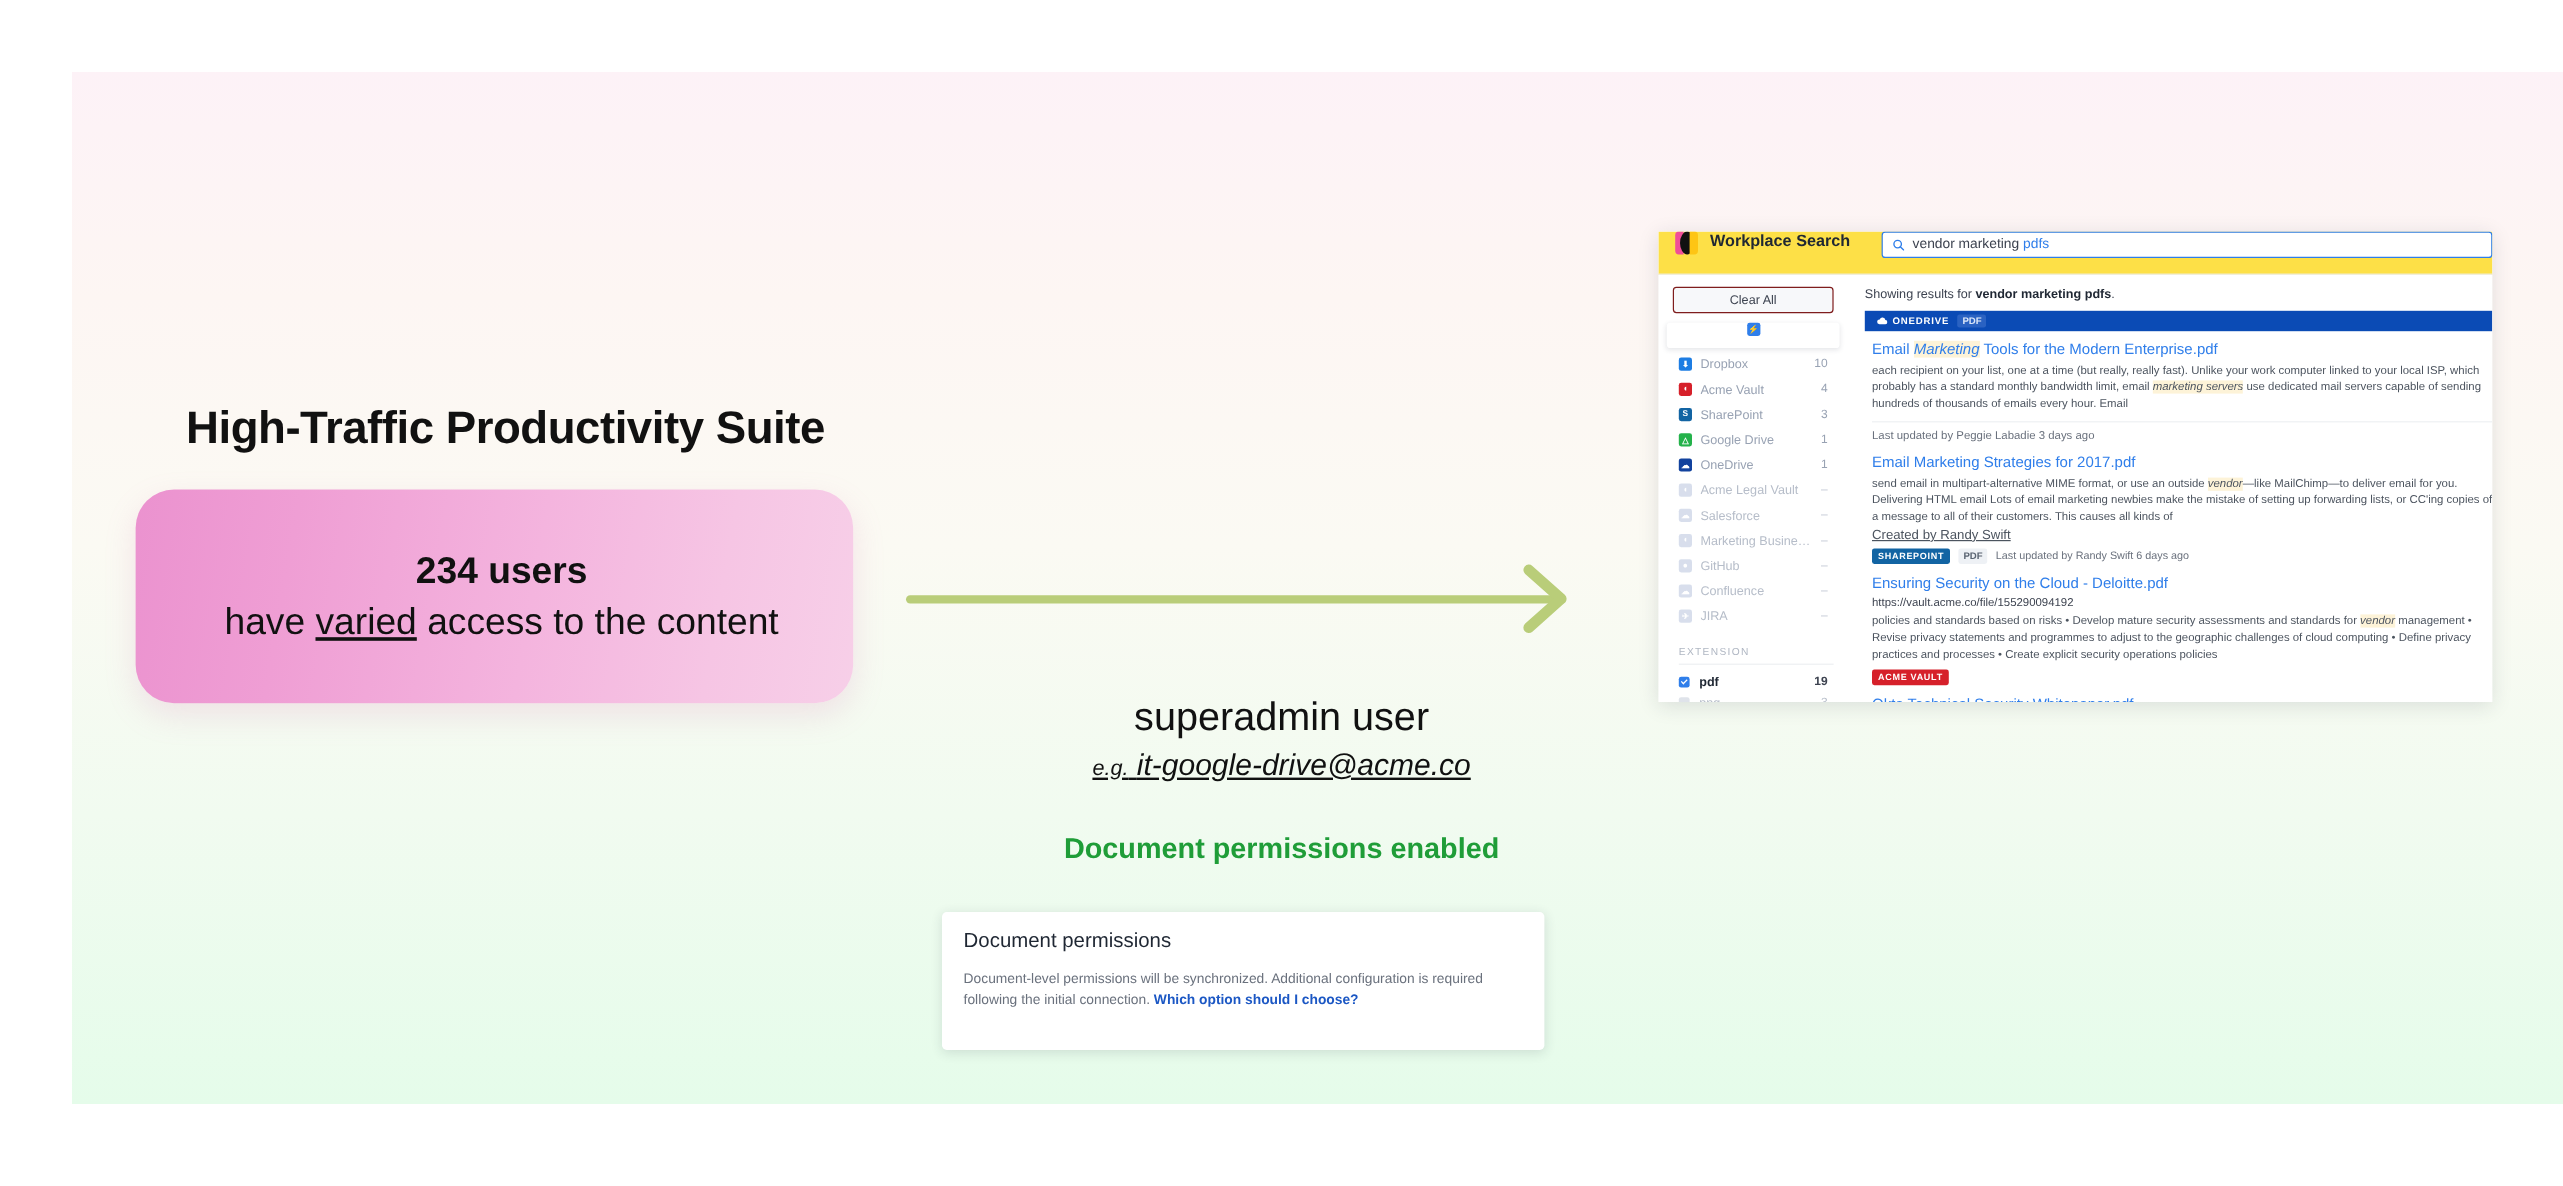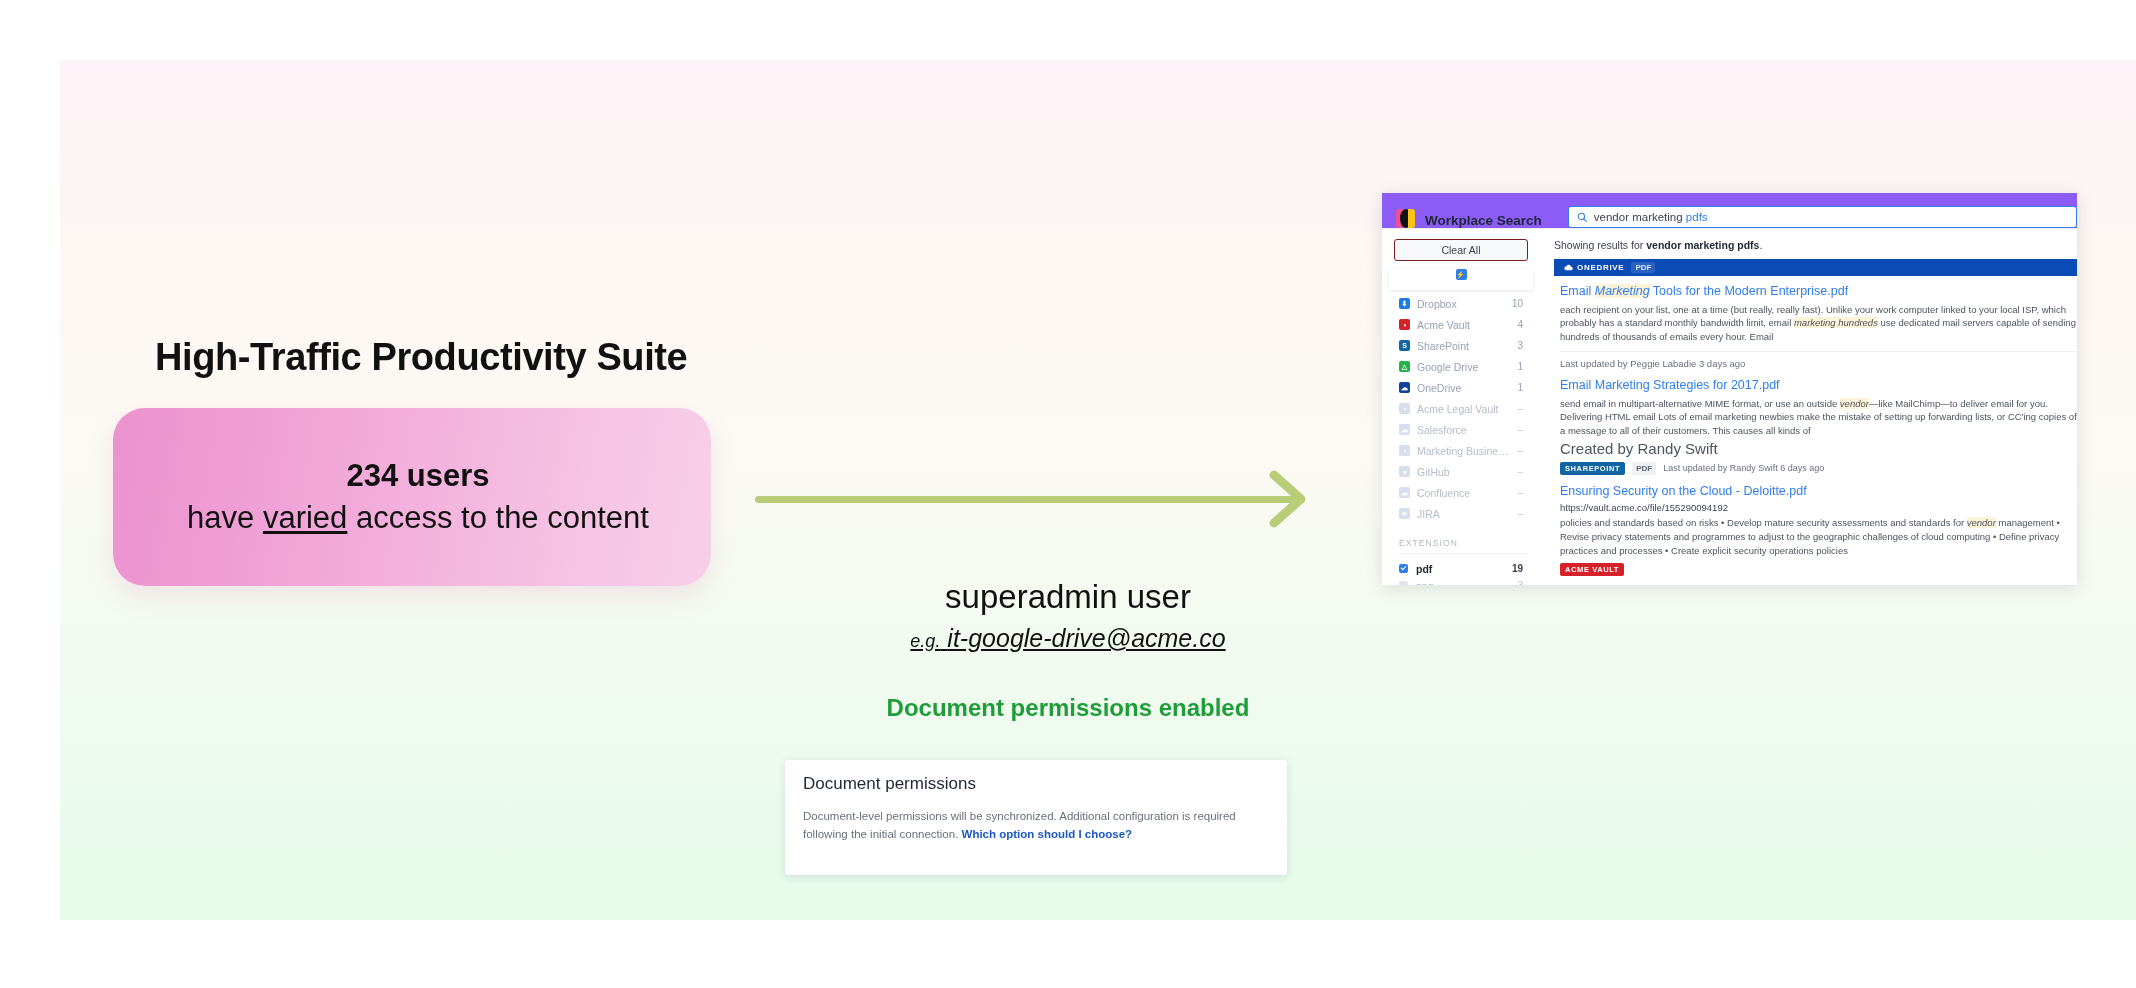--- a/index.html
+++ b/index.html
@@ -90,23 +90,23 @@
   .permdesc{font-size:11.5px;line-height:1.55;color:#6a717d;}
   .permdesc a{color:#1b57c4;font-weight:bold;text-decoration:none;}
 
   
   .app{
     position:absolute;left:1382px;top:193px;width:695px;height:392px;
     background:#ffffff;overflow:hidden;
     box-shadow:0 3px 16px rgba(30,40,60,.13);
   }
   .appbar{
-    height:36px;display:flex;align-items:flex-end;gap:10px;
+    height:36px;display:flex;align-items:flex-start;gap:10px;
     padding:0 0 0 14px;box-sizing:border-box;
-    border-bottom:1px solid #eef0f3;background:#8b5cf6;
+    border-bottom:1px solid #eef0f3;background:#fde047;
   }
   .logo{width:19px;height:19px;position:relative;flex:none;}
   .logo .l{position:absolute;left:0;top:0;width:7px;height:19px;background:#f04e98;border-radius:3px 0 0 3px;}
   .logo .m{position:absolute;left:4px;top:0;width:12px;height:19px;background:#111111;border-radius:50%;}
   .logo .r{position:absolute;left:12px;top:0;width:7px;height:19px;background:#fec514;border-radius:0 3px 3px 0;}
   .appname{font-size:13.5px;font-weight:bold;color:#1f2733;white-space:nowrap;}
   .searchwrap{
     margin-left:16px;flex:1;height:22px;border:1.5px solid #2f7eea;border-radius:3px;
     display:flex;align-items:center;gap:7px;padding:0 8px;box-sizing:border-box;background:#fff;
   }
@@ -158,21 +158,21 @@
     padding:0 10px;box-sizing:border-box;margin-bottom:8px;
   }
   .banner .bsrc{font-size:8px;font-weight:bold;color:#fff;letter-spacing:.7px;display:flex;align-items:center;gap:4px;}
   .banner .bext{font-size:8px;font-weight:bold;color:#dbe6f8;background:#2a62c2;padding:1px 4px;border-radius:2px;}
   .res{margin-bottom:9px;padding-left:4px;border-left:2px solid transparent;}
   .res .title{font-size:12.5px;color:#2f7eea;margin-bottom:3px;line-height:1.25;}
   .res .title em{background:#fdf3d8;}
   .res .url{font-size:9.5px;color:#3d4350;margin-bottom:3px;}
   .res .snip{font-size:9.5px;line-height:1.45;color:#4c545f;}
   .res .snip em{font-style:italic;background:#fdf3d8;}
-  .res .byline{font-size:15px;color:#4c545f;margin-top:2px;}
+  .res .byline{font-size:11px;color:#4c545f;margin-top:2px;text-decoration:underline;}
   .meta{display:flex;align-items:center;gap:7px;margin-top:5px;}
   .tag{font-size:7.5px;font-weight:bold;color:#fff;padding:2px 5px;border-radius:2px;letter-spacing:.6px;display:flex;align-items:center;gap:3px;}
   .tag.sharepoint{background:#1264a3;}
   .tag.acme{background:#d6202a;}
   .mext{font-size:8px;font-weight:bold;color:#5a6472;background:#eef1f5;padding:2px 4px;border-radius:2px;}
   .mtxt{font-size:9px;color:#6a717d;}
   .divider{height:1px;background:#eef0f3;margin:7px 0 6px 0;}
   .lastup{font-size:9.5px;color:#6a717d;}
 </style>
 </head>
@@ -320,21 +320,21 @@
               <path d="M4.5 11.5h9.5a3.5 3.5 0 0 0 .3-7 5 5 0 0 0-9.5-1.2A3.6 3.6 0 0 0 4.5 11.5z" fill="#ffffff"></path>
             </svg>
             <span>ONEDRIVE</span>
           </div>
           <div class="bext">PDF</div>
         </div>
 
         <div id="results">
             <div class="res">
               <div class="title">Email <em>Marketing</em> Tools for the Modern Enterprise.pdf</div>
-              <div class="snip">each recipient on your list, one at a time (but really, really fast). Unlike your work computer linked to your local ISP, which probably has a standard monthly bandwidth limit, email <em>marketing hundreds</em> use dedicated mail servers capable of sending hundreds of thousands of emails every hour. Email</div>
+              <div class="snip">each recipient on your list, one at a time (but really, really fast). Unlike your work computer linked to your local ISP, which probably has a standard monthly bandwidth limit, email <em>marketing servers</em> use dedicated mail servers capable of sending hundreds of thousands of emails every hour. Email</div>
               <div class="divider"></div>
               <div class="lastup">Last updated by Peggie Labadie 3 days ago</div>
             </div>
             <div class="res">
               <div class="title">Email Marketing Strategies for 2017.pdf</div>
               <div class="snip">send email in multipart-alternative MIME format, or use an outside <em>vendor</em>—like MailChimp—to deliver email for you. Delivering HTML email Lots of email marketing newbies make the mistake of setting up forwarding lists, or CC'ing copies of a message to all of their customers. This causes all kinds of</div>
               <div class="byline">Created by Randy Swift</div>
               <div class="meta">
                 <span class="tag sharepoint">SHAREPOINT</span>
                 <span class="mext">PDF</span>

